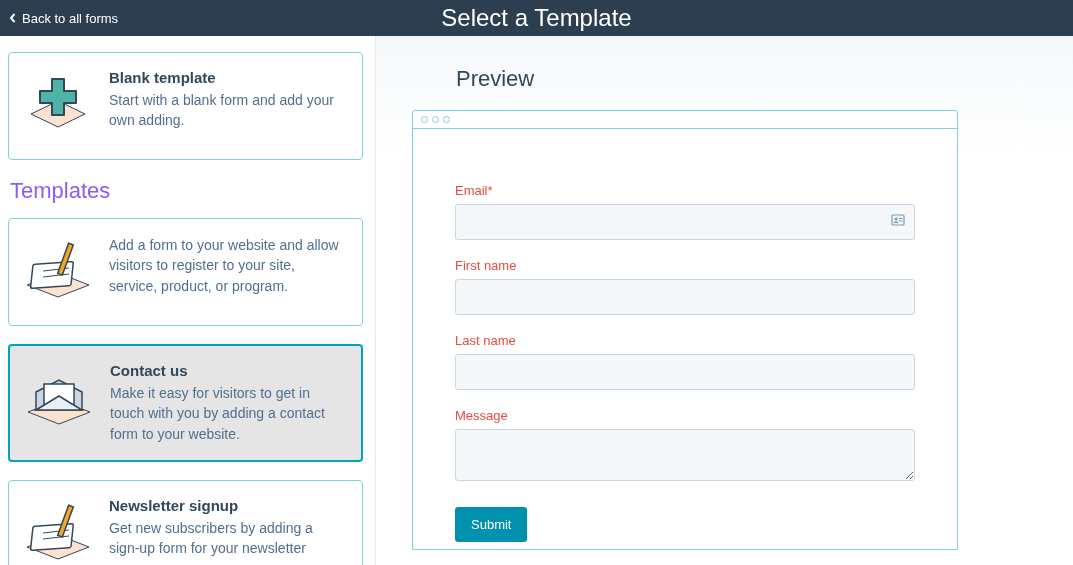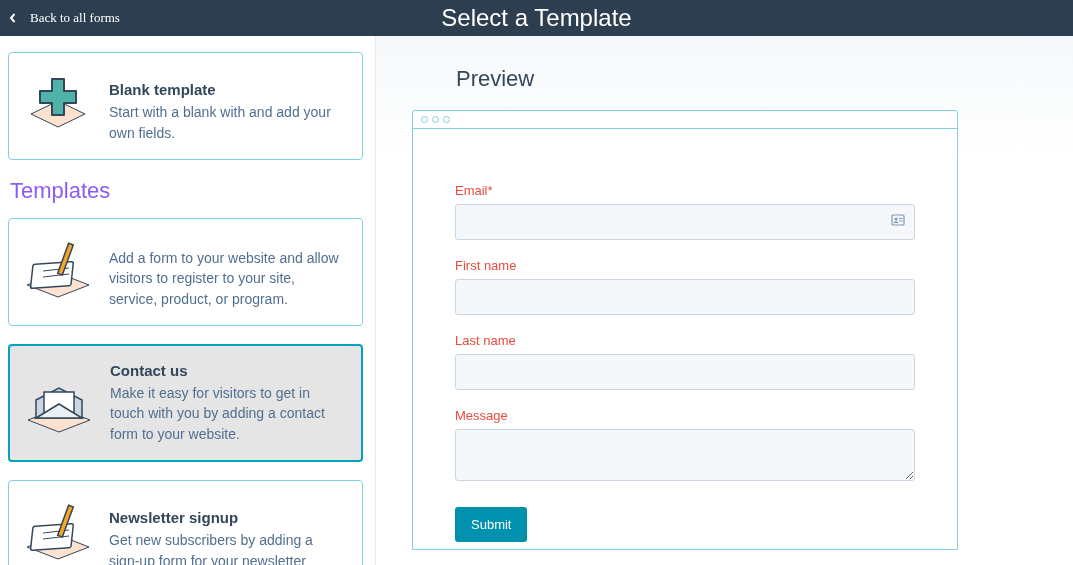--- a/index.html
+++ b/index.html
@@ -1,25 +1,25 @@
 <!DOCTYPE html>
 <html><head>
 <meta charset="utf-8">
 <style>
 * { box-sizing: border-box; margin: 0; padding: 0; }
 body { font-family: -apple-system, BlinkMacSystemFont, "Segoe UI", Helvetica, Arial, sans-serif; background:#fff; width:1073px; height:565px; overflow:hidden; }
 
 .header { background:#2d3e50; height:36px; display:flex; align-items:center; color:#fff; position:relative; }
-.back-link { display:flex; align-items:center; gap:12px; margin-left:8px; font-size:13px; cursor:pointer;font-family:Liberation Serif, serif; }
+.back-link { display:flex; align-items:center; gap:4px; margin-left:8px; font-size:13px; cursor:pointer; }
 .back-link svg { width:10px; height:10px; }
 .header-title { position:absolute; left:50%; transform:translateX(-50%); font-size:24px; font-weight:400; }
 
 .main { display:flex; height:calc(100% - 36px); }
 .sidebar { width:376px; padding:16px 12px 0 8px; overflow-y:auto; border-right:1px solid #e5eaf0; }
-.card { border:1px solid #7fd1de; border-radius:4px; display:flex; gap:14px; padding:16px 16px 16px 12px; margin-bottom:18px; cursor:pointer; background:#fff;align-items:flex-end; }
+.card { border:1px solid #7fd1de; border-radius:4px; display:flex; gap:14px; padding:16px 16px 16px 12px; margin-bottom:18px; cursor:pointer; background:#fff; }
 .card.selected { border:2px solid #00a4bd; background:#e5e5e5; }
 .card-icon { width:74px; height:74px; flex:0 0 74px; display:flex; align-items:center; justify-content:center; }
 .card-body { flex:1; }
 .card-title { font-weight:600; color:#33475b; font-size:15px; margin-bottom:4px; }
 .card-desc { color:#516f90; font-size:14px; line-height:1.45; }
 .section-heading { color:#8b5cf6; font-size:22px; font-weight:400; margin:8px 0 14px 2px; }
 
 .preview-area { flex:1; background:linear-gradient(#f5f8fa,#fff 120px); padding:30px 0 0 36px; overflow:hidden; }
 .preview-heading { color:#33475b; font-size:22px; font-weight:400; margin-bottom:18px;margin-left:44px; }
 .browser-window { border:1px solid #7fd1de; border-radius:3px 3px 0 0; background:#fff; width:546px; height:440px; overflow:hidden; }
@@ -54,21 +54,21 @@
 
     <div class="card">
       <div class="card-icon">
         <svg width="74" height="74" viewBox="0 0 74 74">
           <path d="M10 45 L37 58 L64 45 L37 32 Z" fill="#fde2cf" stroke="#33475b" stroke-width="1"></path>
           <path d="M31 10 h12 v12 h12 v12 h-12 v12 h-12 v-12 h-12 v-12 h12 z" fill="#4fb3a9" stroke="#33475b" stroke-width="2" stroke-linejoin="round"></path>
         </svg>
       </div>
       <div class="card-body">
         <div class="card-title">Blank template</div>
-        <div class="card-desc">Start with a blank with and add your own fields.</div>
+        <div class="card-desc">Start with a blank form and add your own adding.</div>
       </div>
     </div>
 
     <div class="section-heading">Templates</div>
 
     <div class="card">
       <div class="card-icon">
         <svg width="74" height="74" viewBox="0 0 74 74">
           <path d="M6 50 L37 62 L68 50 L37 38 Z" fill="#fde2cf" stroke="#33475b" stroke-width="1"></path>
           <rect x="18" y="28" width="40" height="24" rx="2" fill="#fff" stroke="#33475b" stroke-width="1.5" transform="skewX(-10) rotate(-4 38 40)"></rect>

